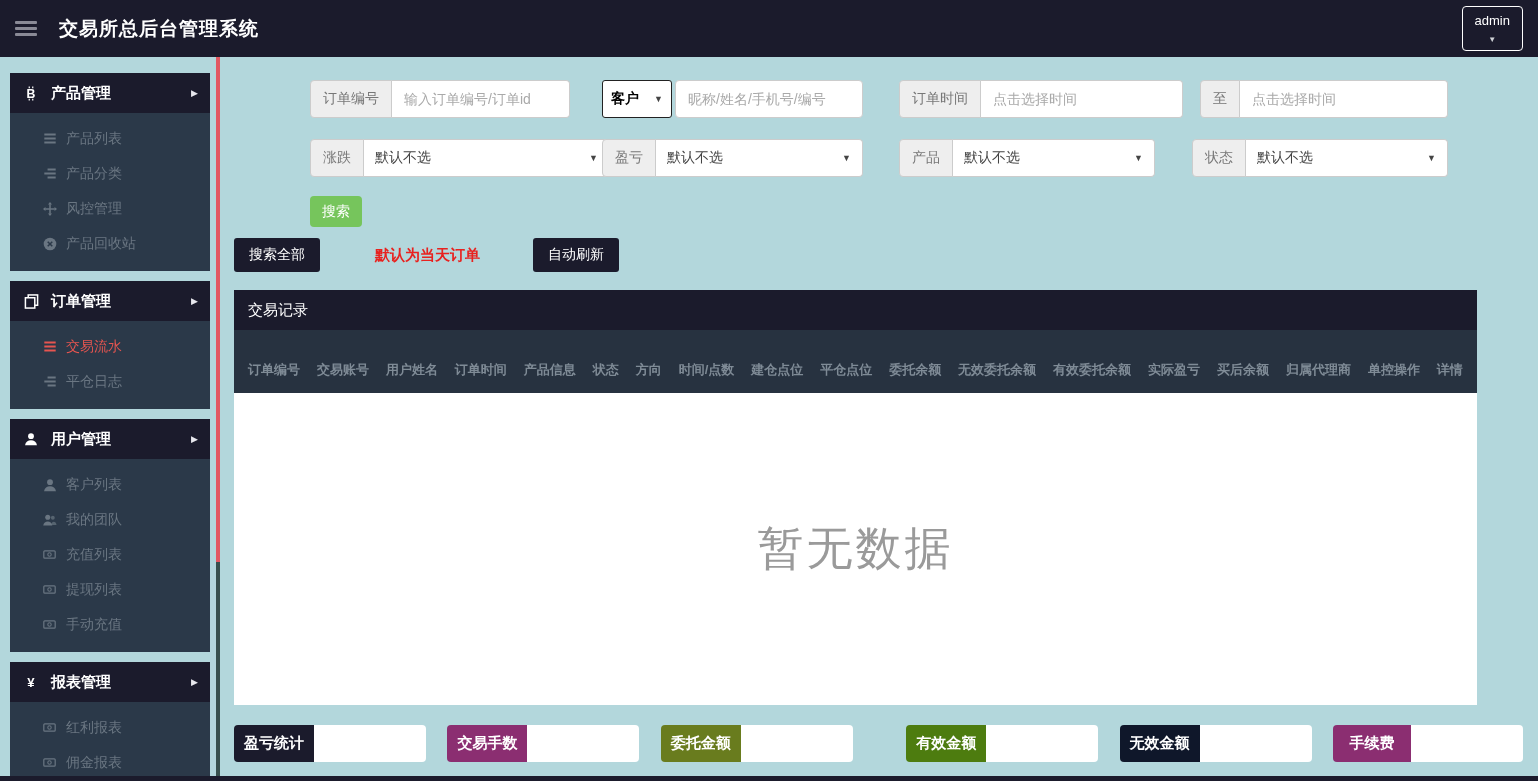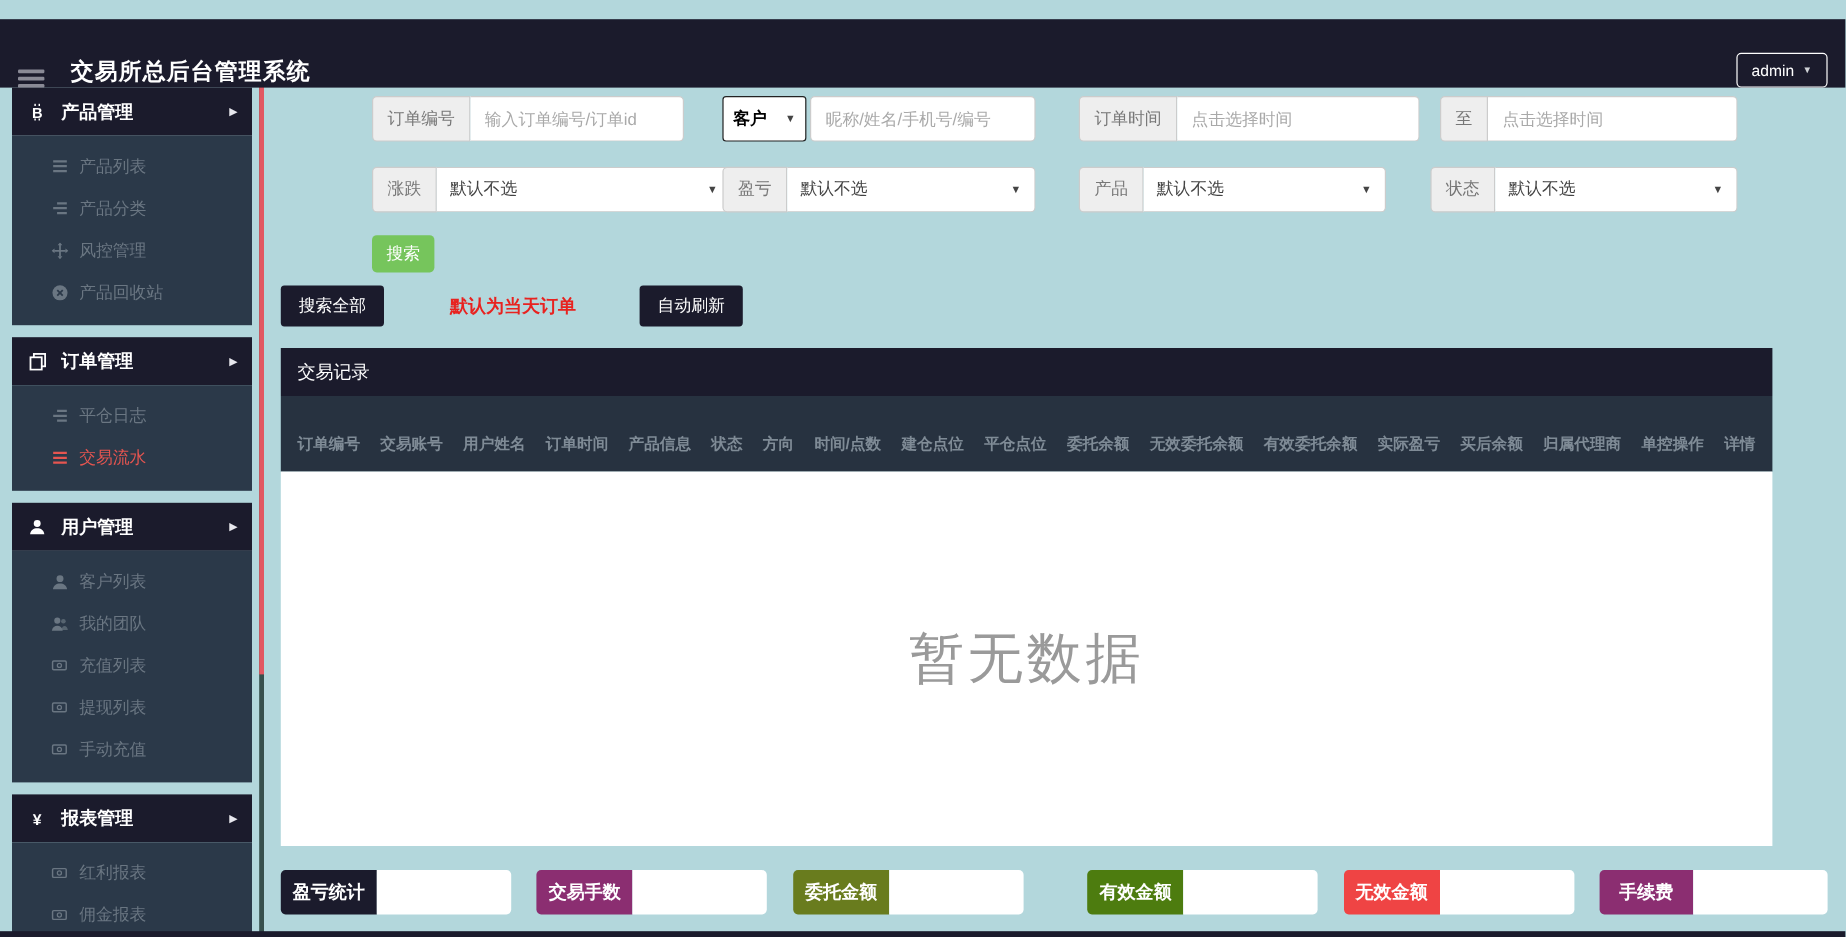--- a/index.html
+++ b/index.html
@@ -5,30 +5,30 @@
   * { margin:0; padding:0; box-sizing:border-box; }
   html,body { width:1538px; height:781px; }
   body {
     font-family:"Liberation Sans","DejaVu Sans",sans-serif;
     background:#b3d7dc;
     position:relative;
     overflow:hidden;
   }
   
   .topbar {
-    position:absolute; left:0; top:16px; width:1538px; height:57px;
-    background:#1b1b2c; display:flex; align-items:flex-end; z-index:5;
+    position:absolute; left:0; top:0; width:1538px; height:57px;
+    background:#1b1b2c; display:flex; align-items:center; z-index:5;
   }
   .burger { width:22px; display:flex; flex-direction:column; gap:3px; margin-left:15px; cursor:pointer; }
   .burger i { display:block; height:3px; background:#8a8a96; border-radius:1px; }
   .app-title { color:#fff; font-size:19px; font-weight:bold; margin-left:22px; letter-spacing:1px; }
   .admin-btn {
     margin-left:auto; margin-right:15px; border:1px solid #fff; border-radius:4px;
     color:#fff; font-size:13px; padding:6px 12px; background:transparent;
-    display:flex; align-items:center; gap:7px; cursor:pointer;
+    display:flex; align-items:center; gap:7px; cursor:pointer;flex-direction:column;
   }
   .admin-btn .caret { font-size:8px; color:#cfd2d6; }
   
   .sidebar { position:absolute; left:10px; top:73px; width:200px; display:flex; flex-direction:column; gap:10px; }
   .group-head {
     height:40px; background:#1b1b2c; color:#fff; display:flex; align-items:center;
     padding:0 12px; font-size:15px; font-weight:bold; cursor:pointer;
   }
   .group-head .gicon { width:18px; display:flex; justify-content:center; margin-right:11px; }
   .group-head .chev { margin-left:auto; font-size:9px; color:#e8e8ee; }
@@ -186,35 +186,35 @@
         <span class="gicon">
           <svg class="ic" width="15" height="15" viewBox="0 0 16 16">
             <rect x="4.5" y="1" width="10" height="11" fill="none" stroke="currentColor" stroke-width="1.6"></rect>
             <rect x="1.5" y="4" width="10" height="11" fill="#1b1b2c" stroke="currentColor" stroke-width="1.6"></rect>
           </svg>
         </span>
         <span>订单管理</span>
         <span class="chev">▶</span>
       </div>
       <div class="submenu">
+        <div class="side-item active">
+          <span class="iicon">
+            <svg class="ic" width="14" height="13" viewBox="0 0 16 16">
+              <path d="M1 3h14M1 8h14M1 13h14" stroke="currentColor" stroke-width="2.4"></path>
+            </svg>
+          </span>
+          <span>交易流水</span>
+        </div>
         <div class="side-item">
           <span class="iicon">
             <svg class="ic" width="14" height="13" viewBox="0 0 16 16">
               <path d="M5 3h10M1 8h14M5 13h10" stroke="currentColor" stroke-width="2.4"></path>
             </svg>
           </span>
           <span>平仓日志</span>
-        </div>
-        <div class="side-item active">
-          <span class="iicon">
-            <svg class="ic" width="14" height="13" viewBox="0 0 16 16">
-              <path d="M1 3h14M1 8h14M1 13h14" stroke="currentColor" stroke-width="2.4"></path>
-            </svg>
-          </span>
-          <span>交易流水</span>
         </div>
       </div>
     </div>
     <div>
       <div class="group-head">
         <span class="gicon">
           <svg class="ic" width="14" height="14" viewBox="0 0 16 16">
             <circle cx="8" cy="4.8" r="3.3" fill="currentColor"></circle>
             <path d="M1.2 15c.6-3.9 3.3-5.6 6.8-5.6s6.2 1.7 6.8 5.6z" fill="currentColor"></path>
           </svg>
@@ -408,21 +408,21 @@
       </div>
       <div class="stat">
         <span class="stat-label" style="background: rgb(105, 124, 30);">委托金额</span>
         <span class="stat-value"></span>
       </div>
       <div class="stat">
         <span class="stat-label" style="background: #4d7c0f; margin-left: 32px;">有效金额</span>
         <span class="stat-value"></span>
       </div>
       <div class="stat">
-        <span class="stat-label" style="background: #ef4444;">无效金额</span>
+        <span class="stat-label" style="background: #0f172a;">无效金额</span>
         <span class="stat-value"></span>
       </div>
       <div class="stat">
         <span class="stat-label" style="background: rgb(139, 46, 113);">手续费</span>
         <span class="stat-value"></span>
       </div>
     </div>
 </div>
 
 <div class="footer-bar"></div>

